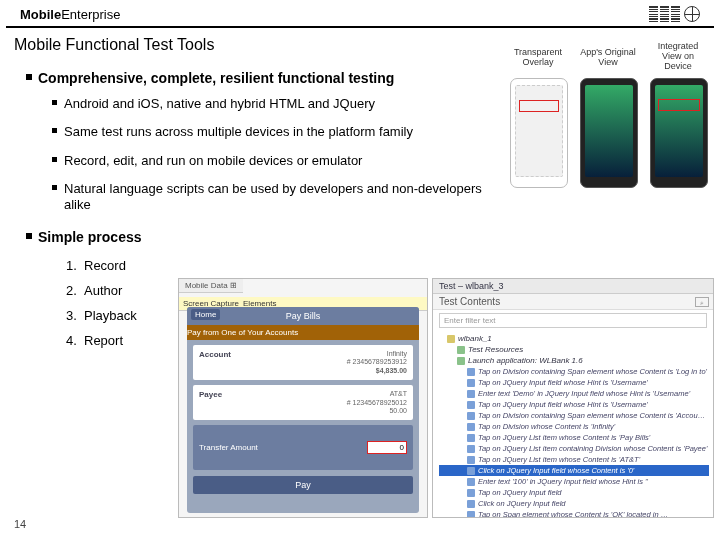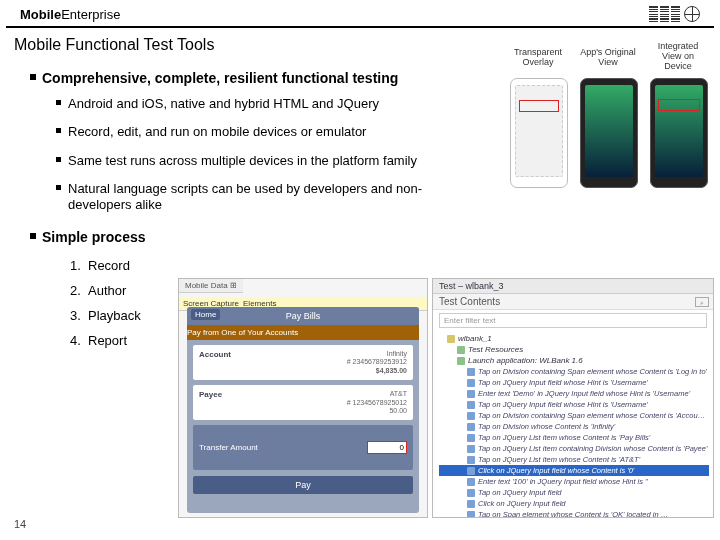--- a/index.html
+++ b/index.html
@@ -31,21 +31,21 @@
   .globe { width:16px; height:16px; border:1.5px solid #333; border-radius:50%; position:relative; }
   .globe::before { content:""; position:absolute; left:50%; top:0; bottom:0; width:1px; background:#333; }
   .globe::after { content:""; position:absolute; top:50%; left:0; right:0; height:1px; background:#333; }
 
   .title {
     font-size: 16px;
     padding: 8px 14px 6px 14px;
     color: #000;
   }
 
-  .content { position: relative; padding: 0 30px; }
+  .content { position: relative; padding: 0 14px; margin-left: 12px; }
 
   .bullet-h {
     font-size: 14px;
     font-weight: bold;
     padding: 10px 0 4px 12px;
     position: relative;
   }
   .bullet-h::before {
     content: "";
     position: absolute;
@@ -170,22 +170,22 @@
   </div>
 </div>
 
 <div class="title">Mobile Functional Test Tools</div>
 
 <div class="content">
 
   <div class="bullet-h">Comprehensive, complete, resilient functional testing</div>
   <div class="sub-list">
     <div class="sub-item">Android and iOS, native and hybrid HTML and JQuery</div>
+    <div class="sub-item">Same test runs across multiple devices in the platform family</div>
     <div class="sub-item">Record, edit, and run on mobile devices or emulator</div>
-    <div class="sub-item">Same test runs across multiple devices in the platform family</div>
     <div class="sub-item">Natural language scripts can be used by developers and non-developers alike</div>
   </div>
 
   <div class="bullet-h">Simple process</div>
   <div class="ol">
     <div class="ol-item"><span class="ol-num">1.</span><span>Record</span></div>
     <div class="ol-item"><span class="ol-num">2.</span><span>Author</span></div>
     <div class="ol-item"><span class="ol-num">3.</span><span>Playback</span></div>
     <div class="ol-item"><span class="ol-num">4.</span><span>Report</span></div>
   </div>

